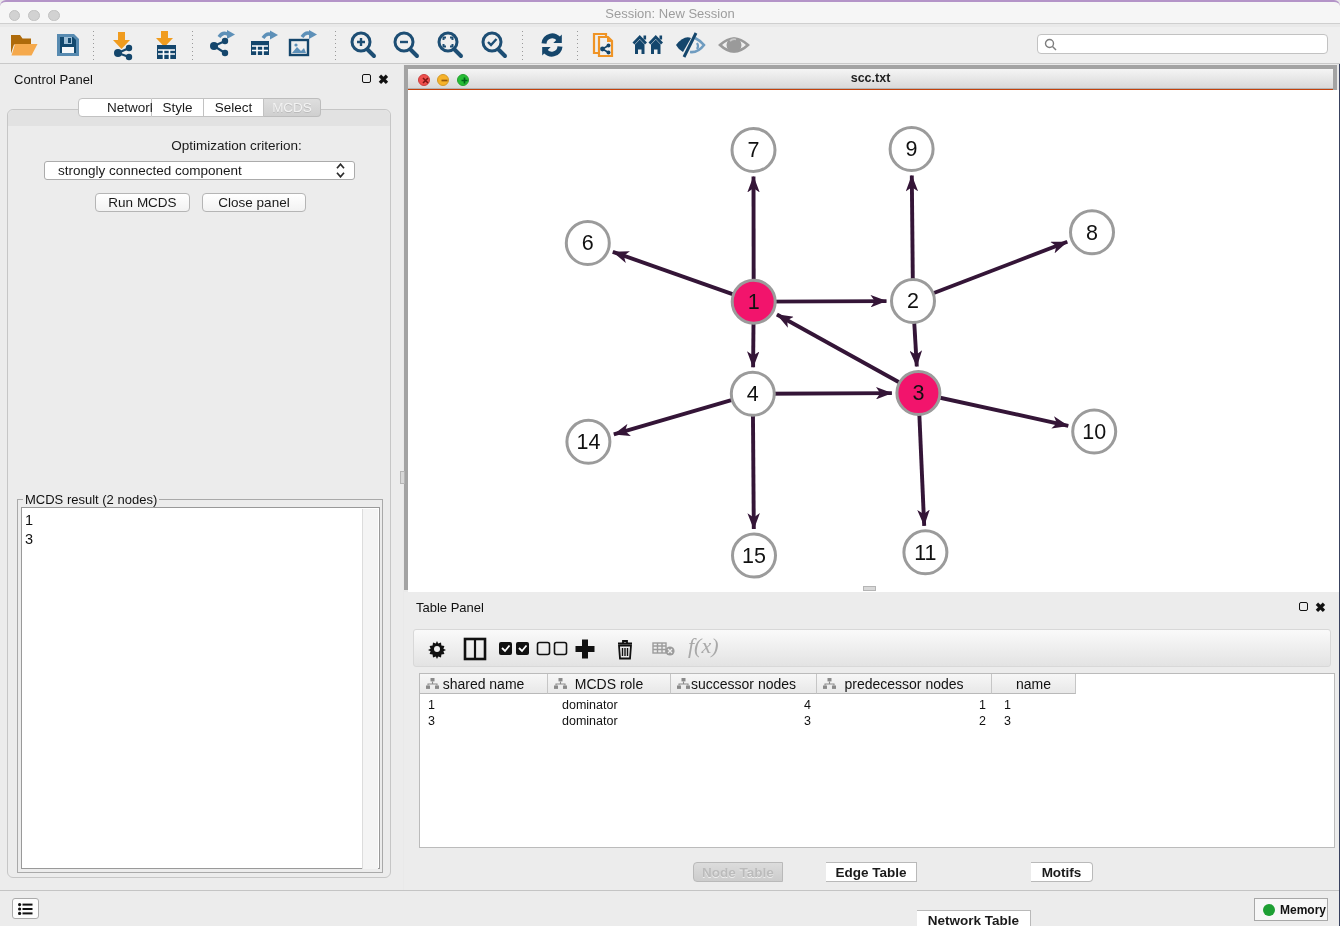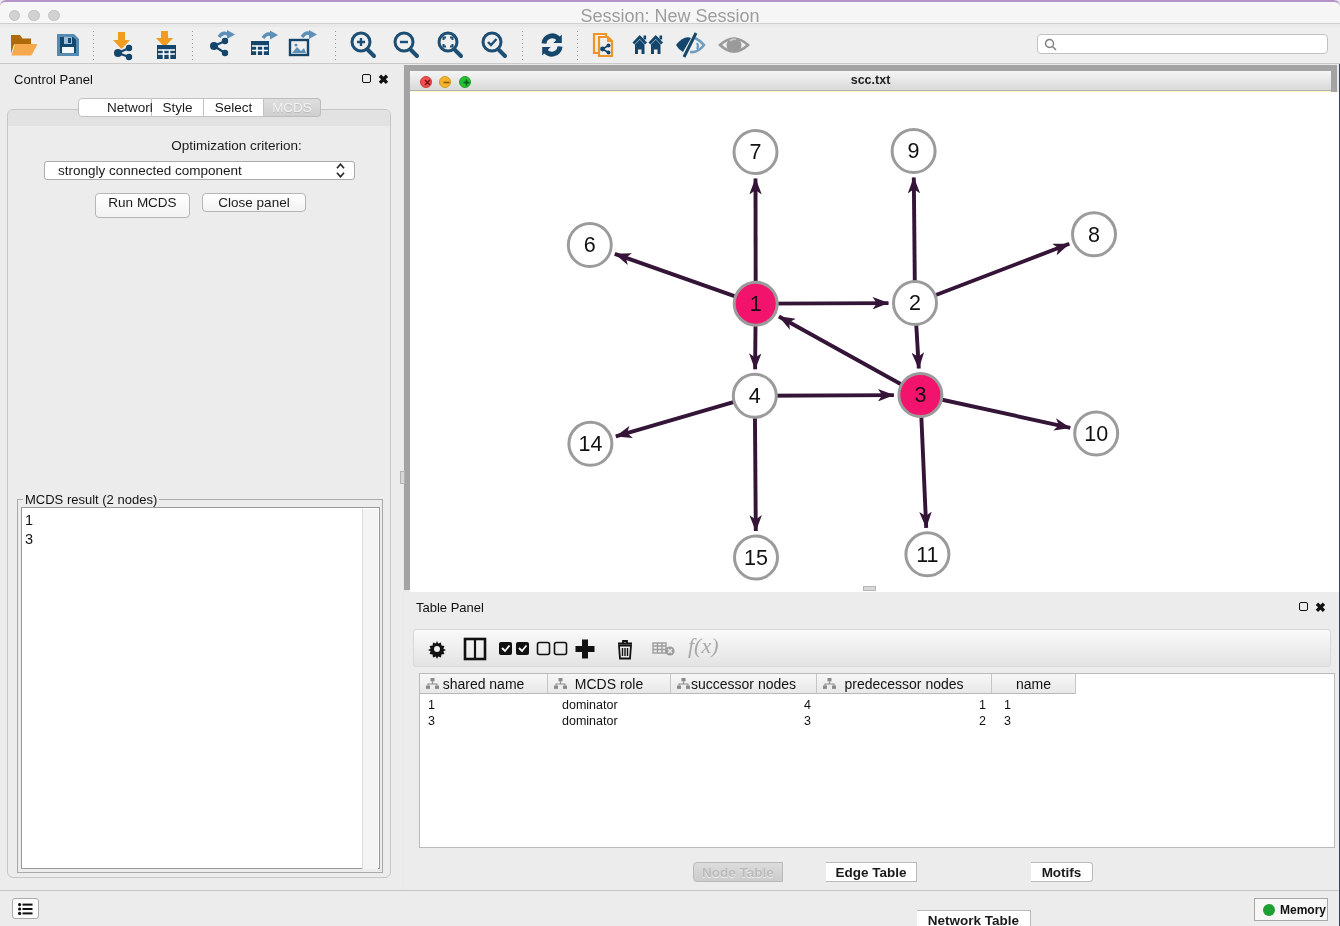--- a/index.html
+++ b/index.html
@@ -1,21 +1,21 @@
 <!DOCTYPE html>
 <html><head><meta charset="utf-8">
 <style>
 *{margin:0;padding:0;box-sizing:border-box;}
 html,body{width:1340px;height:926px;overflow:hidden;}
 body{font-family:"Liberation Sans",sans-serif;background:#e9e9e9;position:relative;}
 .abs{position:absolute;}
 
 #titlebar{left:0;top:0;width:1340px;height:24px;background:#f6f6f6;border-top:2px solid #b494c8;border-bottom:1px solid #cfcfcf;border-radius:6px 6px 0 0;}
 .tl{position:absolute;top:7.5px;width:11.5px;height:11.5px;border-radius:50%;background:#d2d2d2;border:1px solid #c2c2c2;}
-#wtitle{position:absolute;top:4px;left:0;width:100%;text-align:center;font-size:18px;color:#9d9d9d;}
+#wtitle{position:absolute;top:4px;left:0;width:100%;text-align:center;font-size:13px;color:#9d9d9d;}
 
 #toolbar{left:0;top:27px;width:1340px;height:37px;background:#efefef;border-bottom:1px solid #c9c9c9;}
 .tbi{position:absolute;top:2px;}
 .sep{position:absolute;top:4px;height:29px;width:1px;background-image:linear-gradient(#9a9a9a 28%,transparent 28%);background-size:1px 4px;}
 #search{position:absolute;left:1037px;top:7px;width:291px;height:20px;background:#fff;border:1px solid #c2c2c2;border-radius:4px;}
 
 #cpanel{left:0;top:64px;width:403px;height:826px;background:#ececec;}
 .phead{font-size:13px;color:#111;}
 .flbtn{position:absolute;width:9px;height:9px;border:1.5px solid #111;border-radius:2px;background:transparent;}
 .xbtn{position:absolute;font-size:13px;font-weight:bold;color:#111;line-height:10px;}
@@ -27,21 +27,21 @@
 #cpane{position:absolute;left:7px;top:45px;width:384px;height:769px;border:1px solid #c6c6c6;border-radius:6px;background:#ececec;}
 #cpane .strip{position:absolute;left:0;top:0;width:100%;height:16px;background:#e2e2e2;border-radius:6px 6px 0 0;}
 .btn{position:absolute;background:linear-gradient(#ffffff,#f2f2f2);border:1px solid #b5b5b5;border-radius:4px;font-size:13.5px;color:#1a1a1a;text-align:center;}
 #dropdown{position:absolute;left:44px;top:97px;width:311px;height:19px;background:#fff;border:1px solid #ababab;border-radius:3px;font-size:13.5px;color:#1a1a1a;line-height:17px;padding-left:13px;}
 
 #mcdsbox{position:absolute;left:17px;top:435px;width:366px;height:374px;border:1px solid #a9a9a9;}
 #mcdslegend{position:absolute;left:5px;top:-8px;background:#ececec;padding:0 2px;font-size:13px;color:#111;}
 #mcdstext{position:absolute;left:3px;top:7px;width:359px;height:362px;background:#fff;border:1px solid #999;font-size:14.5px;color:#111;line-height:18.8px;padding:3px 0 0 3px;}
 #mcdsscroll{position:absolute;right:1px;top:1px;width:16px;height:360px;background:#f4f4f4;border-left:1px solid #dcdcdc;}
 
-#netwin{left:404px;top:65px;width:933px;height:525px;border:6px solid #a3a3a3;background:#fef9c3;}
+#netwin{left:404px;top:65px;width:933px;height:525px;border:4px solid #a3a3a3;background:#c2410c;}
 #nettitle{position:absolute;left:0;top:0;width:100%;height:20px;background:linear-gradient(#f5f5f5,#d9d9d9);border-bottom:1px solid #b3b3b3;}
 #nettitle .cap{position:absolute;top:2px;width:100%;text-align:center;font-size:12.5px;font-weight:bold;color:#222;}
 .mac{position:absolute;top:4.5px;width:12px;height:12px;border-radius:50%;}
 .mac svg{position:absolute;left:1.5px;top:1.5px;}
 #netcanvas{position:absolute;left:0;top:21px;width:931px;height:502px;background:#fff;}
 
 #tpanel{left:404px;top:592px;width:936px;height:298px;background:#ececec;}
 #ttoolrow{position:absolute;left:9px;top:37px;width:918px;height:38px;background:linear-gradient(#fafafa,#e3e3e3);border:1px solid #d8d8d8;border-radius:3px;}
 #ttable{position:absolute;left:15px;top:81px;width:916px;height:175px;background:#fff;border:1px solid #bbb;}
 .th{position:absolute;top:0;height:20px;background:linear-gradient(#f7f7f7,#e8e8e8);border-right:1px solid #c6c6c6;border-bottom:1px solid #b9b9b9;font-size:14px;color:#111;text-align:center;line-height:20px;}
@@ -192,21 +192,21 @@
  </div>
  <div id="cpane">
       <div class="strip"></div>
     </div>
  <div class="abs" style="left:0;top:74px;width:403px;text-align:center;font-size:13.5px;color:#1a1a1a;margin-left:35px;">Optimization criterion:</div>
  <div id="dropdown">strongly connected component
    <svg width="11" height="15" viewBox="0 0 11 15" style="position:absolute;right:8px;top:1px;">
         <path d="M2 5.2 L5.5 1.2 L9 5.2 M2 9.8 L5.5 13.8 L9 9.8" fill="none" stroke="#2b2b2b" stroke-width="1.7"></path>
       </svg>
  </div>
- <div class="btn" style="left:95px;top:129px;width:95px;height:25px;line-height:18px;">Run MCDS</div>
+ <div class="btn" style="left:95px;top:129px;width:95px;height:19px;line-height:18px;">Run MCDS</div>
  <div class="btn" style="left:202px;top:129px;width:104px;height:19px;line-height:18px;">Close panel</div>
  <div id="mcdsbox">
    <div id="mcdslegend">MCDS result (2 nodes)</div>
    <div id="mcdstext">1<br>3<div id="mcdsscroll"></div></div>
  </div>
 </div>
 
 <div class="abs" id="netwin">
  <div id="nettitle">
   <div class="mac" style="left:10px;background:#ef4f4d;border:0.5px solid #ca3e3e;">

